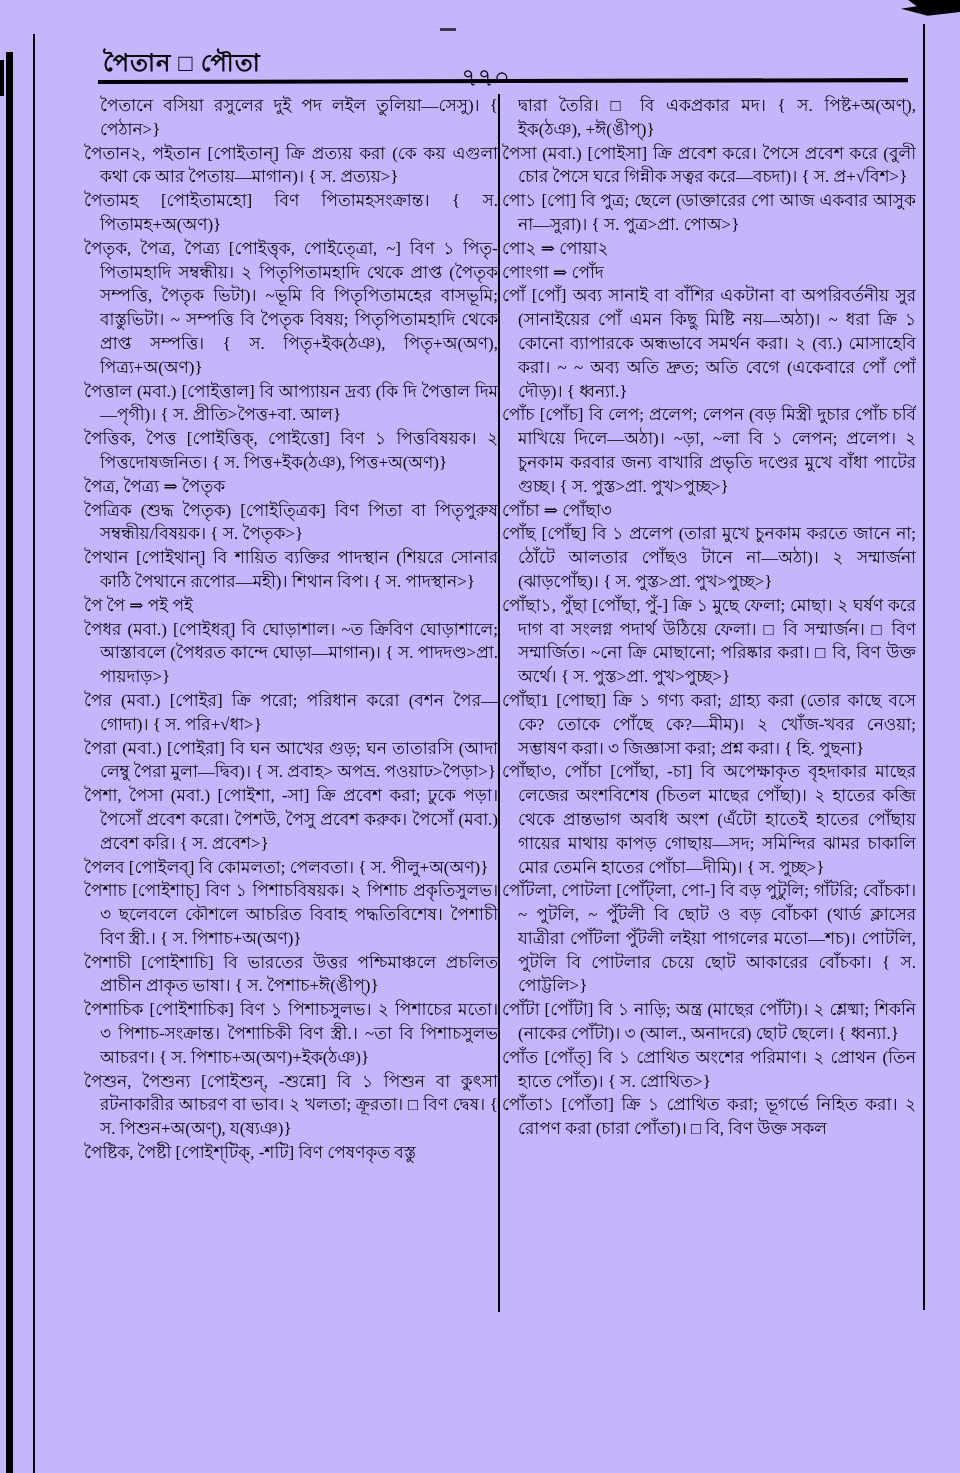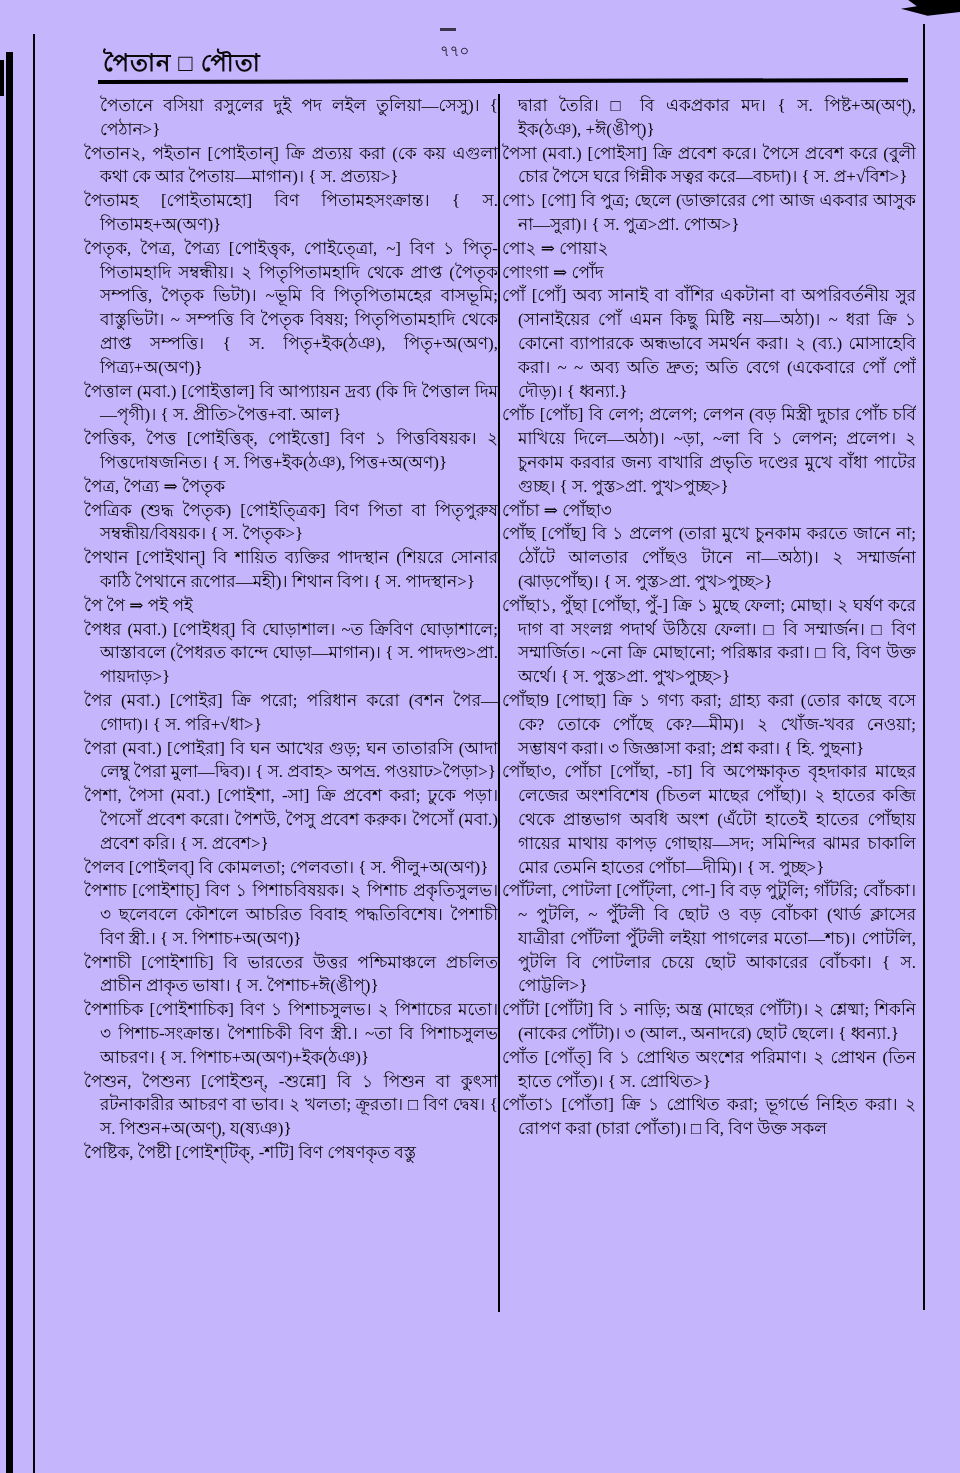--- a/index.html
+++ b/index.html
@@ -23,22 +23,22 @@
   }
   .smudge-top { position:absolute; left:440px; top:28px; width:16px; height:3px; background:#000; opacity:.7; }
 
   
   .header-title {
     position:absolute; left:103px; top:44px;
     font-size:24px; font-weight:bold; letter-spacing:1px;
     white-space:nowrap;
   }
   .page-number {
-    position:absolute; left:440px; top:39px; width:70px;
-    font-size:15px; text-align:left;
+    position:absolute; left:440px; top:58px; width:70px;
+    font-size:25px; text-align:right;
   }
   .head-rule {
     position:absolute; left:98px; top:78px; width:810px; height:6px;
     background:#000;
     clip-path: polygon(0 35%, 100% 0, 100% 70%, 0 100%);
   }
 
   
   .columns {
     position:absolute; left:84px; top:94px; width:832px; height:1330px;
@@ -101,21 +101,21 @@
         <p class="entry cont"><span>দ্বারা তৈরি। □ বি একপ্রকার মদ। { স. পিষ্ট+অ(অণ্), ইক(ঠঞ), +ঈ(ঙীপ্)}</span></p>
         <p class="entry"><b class="head">পৈসা </b><span>(মবা.) [পোইসা] ক্রি প্রবেশ করে। পৈসে প্রবেশ করে (বুলী চোর পৈসে ঘরে গিন্নীক সত্বর করে—বচদা)। { স. প্র+√বিশ&gt;}</span></p>
         <p class="entry"><b class="head">পো১ </b><span>[পো] বি পুত্র; ছেলে (ডাক্তারের পো আজ একবার আসুক না—সুরা)। { স. পুত্র&gt;প্রা. পোঅ&gt;}</span></p>
         <p class="entry"><b class="head">পো২ ⇒ পোয়া২</b></p>
         <p class="entry"><b class="head">পোংগা ⇒ পোঁদ</b></p>
         <p class="entry"><b class="head">পোঁ </b><span>[পোঁ] অব্য সানাই বা বাঁশির একটানা বা অপরিবর্তনীয় সুর (সানাইয়ের পোঁ এমন কিছু মিষ্টি নয়—অঠা)। ~ ধরা ক্রি ১ কোনো ব্যাপারকে অন্ধভাবে সমর্থন করা। ২ (ব্য.) মোসাহেবি করা। ~ ~ অব্য অতি দ্রুত; অতি বেগে (একেবারে পোঁ পোঁ দৌড়)। { ধ্বন্যা.}</span></p>
         <p class="entry"><b class="head">পোঁচ </b><span>[পোঁচ] বি লেপ; প্রলেপ; লেপন (বড় মিস্ত্রী দুচার পোঁচ চর্বি মাখিয়ে দিলে—অঠা)। ~ড়া, ~লা বি ১ লেপন; প্রলেপ। ২ চুনকাম করবার জন্য বাখারি প্রভৃতি দণ্ডের মুখে বাঁধা পাটের গুচ্ছ। { স. পুস্ত&gt;প্রা. পুখ&gt;পুচ্ছ&gt;}</span></p>
         <p class="entry"><b class="head">পোঁচা ⇒ পোঁছা৩</b></p>
         <p class="entry"><b class="head">পোঁছ </b><span>[পোঁছ] বি ১ প্রলেপ (তারা মুখে চুনকাম করতে জানে না; ঠোঁটে আলতার পোঁছও টানে না—অঠা)। ২ সম্মার্জনা (ঝাড়পোঁছ)। { স. পুস্ত&gt;প্রা. পুখ&gt;পুচ্ছ&gt;}</span></p>
         <p class="entry"><b class="head">পোঁছা১, পুঁছা </b><span>[পোঁছা, পুঁ-] ক্রি ১ মুছে ফেলা; মোছা। ২ ঘর্ষণ করে দাগ বা সংলগ্ন পদার্থ উঠিয়ে ফেলা। □ বি সম্মার্জন। □ বিণ সম্মার্জিত। ~নো ক্রি মোছানো; পরিষ্কার করা। □ বি, বিণ উক্ত অর্থে। { স. পুস্ত&gt;প্রা. পুখ&gt;পুচ্ছ&gt;}</span></p>
-        <p class="entry"><b class="head">পোঁছা9 </b><span>[পোছা] ক্রি ১ গণ্য করা; গ্রাহ্য করা (তোর কাছে বসে কে? তোকে পোঁছে কে?—মীম)। ২ খোঁজ-খবর নেওয়া; সম্ভাষণ করা। ৩ জিজ্ঞাসা করা; প্রশ্ন করা। { হি. পুছনা}</span></p>
+        <p class="entry"><b class="head">পোঁছা1 </b><span>[পোছা] ক্রি ১ গণ্য করা; গ্রাহ্য করা (তোর কাছে বসে কে? তোকে পোঁছে কে?—মীম)। ২ খোঁজ-খবর নেওয়া; সম্ভাষণ করা। ৩ জিজ্ঞাসা করা; প্রশ্ন করা। { হি. পুছনা}</span></p>
         <p class="entry"><b class="head">পোঁছা৩, পোঁচা </b><span>[পোঁছা, -চা] বি অপেক্ষাকৃত বৃহদাকার মাছের লেজের অংশবিশেষ (চিতল মাছের পোঁছা)। ২ হাতের কব্জি থেকে প্রান্তভাগ অবধি অংশ (এঁটো হাতেই হাতের পোঁছায় গায়ের মাথায় কাপড় গোছায়—সদ; সমিন্দির ঝামর চাকালি মোর তেমনি হাতের পোঁচা—দীমি)। { স. পুচ্ছ&gt;}</span></p>
         <p class="entry"><b class="head">পোঁটলা, পোটলা </b><span>[পোঁট্‌লা, পো-] বি বড় পুটুলি; গাঁটরি; বোঁচকা। ~ পুটলি, ~ পুঁটলী বি ছোট ও বড় বোঁচকা (থার্ড ক্লাসের যাত্রীরা পোঁটলা পুঁটলী লইয়া পাগলের মতো—শচ)। পোটলি, পুটলি বি পোটলার চেয়ে ছোট আকারের বোঁচকা। { স. পোট্টলি&gt;}</span></p>
         <p class="entry"><b class="head">পোঁটা </b><span>[পোঁটা] বি ১ নাড়ি; অন্ত্র (মাছের পোঁটা)। ২ শ্লেষ্মা; শিকনি (নাকের পোঁটা)। ৩ (আল., অনাদরে) ছোট ছেলে। { ধ্বন্যা.}</span></p>
         <p class="entry"><b class="head">পোঁত </b><span>[পোঁত্] বি ১ প্রোথিত অংশের পরিমাণ। ২ প্রোথন (তিন হাতে পোঁত)। { স. প্রোথিত&gt;}</span></p>
         <p class="entry"><b class="head">পোঁতা১ </b><span>[পোঁতা] ক্রি ১ প্রোথিত করা; ভূগর্ভে নিহিত করা। ২ রোপণ করা (চারা পোঁতা)। □ বি, বিণ উক্ত সকল</span></p>
       </div>
   </div>
 
   <div class="col-divider"></div>
 

